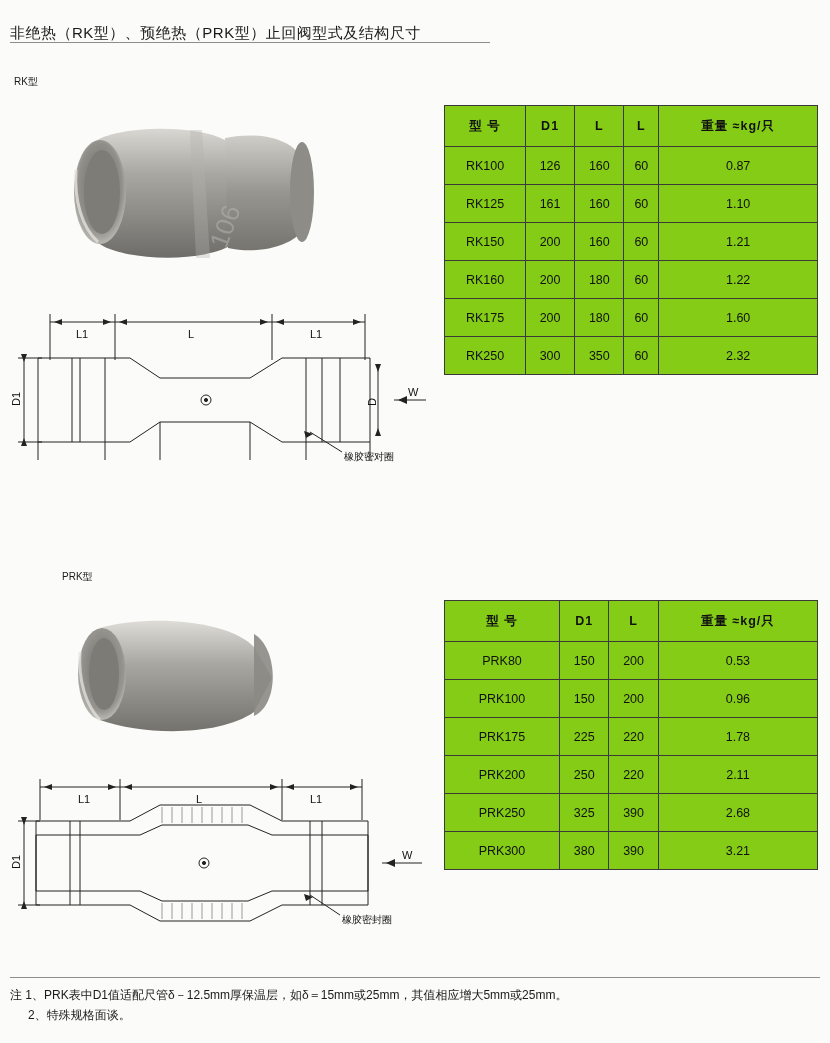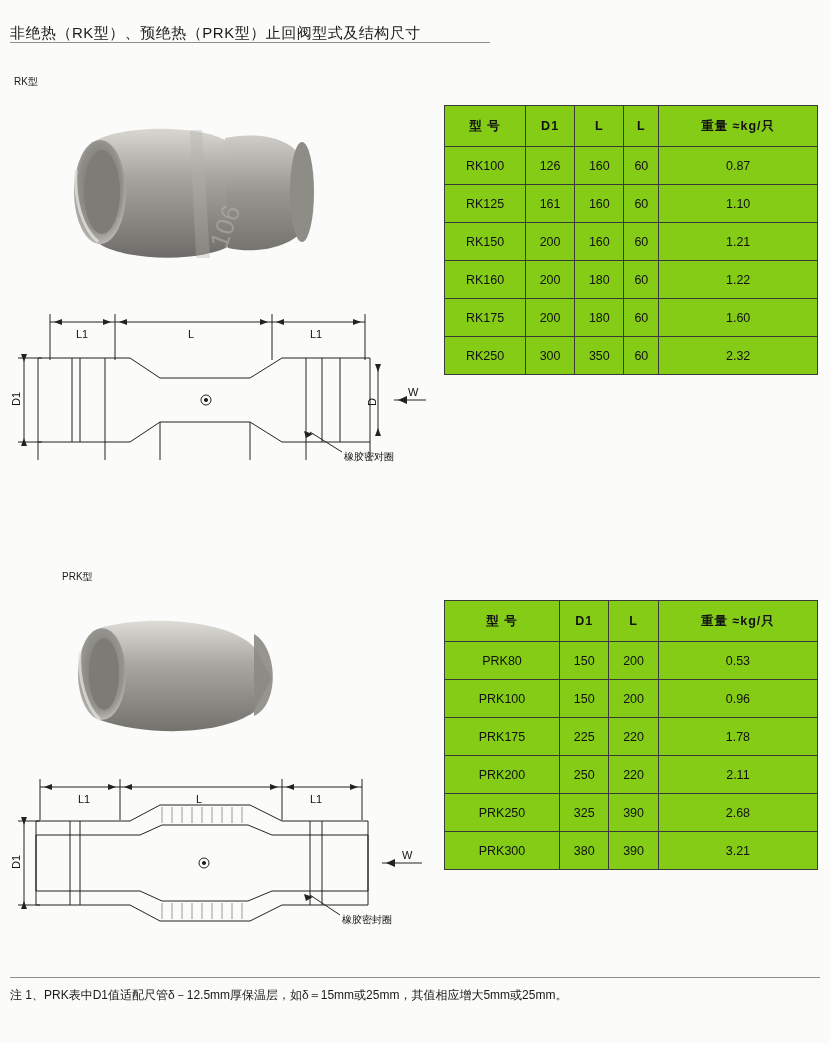--- a/index.html
+++ b/index.html
@@ -370,13 +370,14 @@
         <td>380</td>
         <td>390</td>
         <td>3.21</td>
       </tr>
   </tbody>
 </table>
 
 <div class="notes">
   <div class="rule"></div>
   <div class="note-line">注  1、PRK表中D1值适配尺管δ－12.5mm厚保温层，如δ＝15mm或25mm，其值相应增大5mm或25mm。</div>
+  <div class="note-line" style="padding-left:18px;">2、特殊规格面谈。</div>
 </div>
 
 </body></html>

